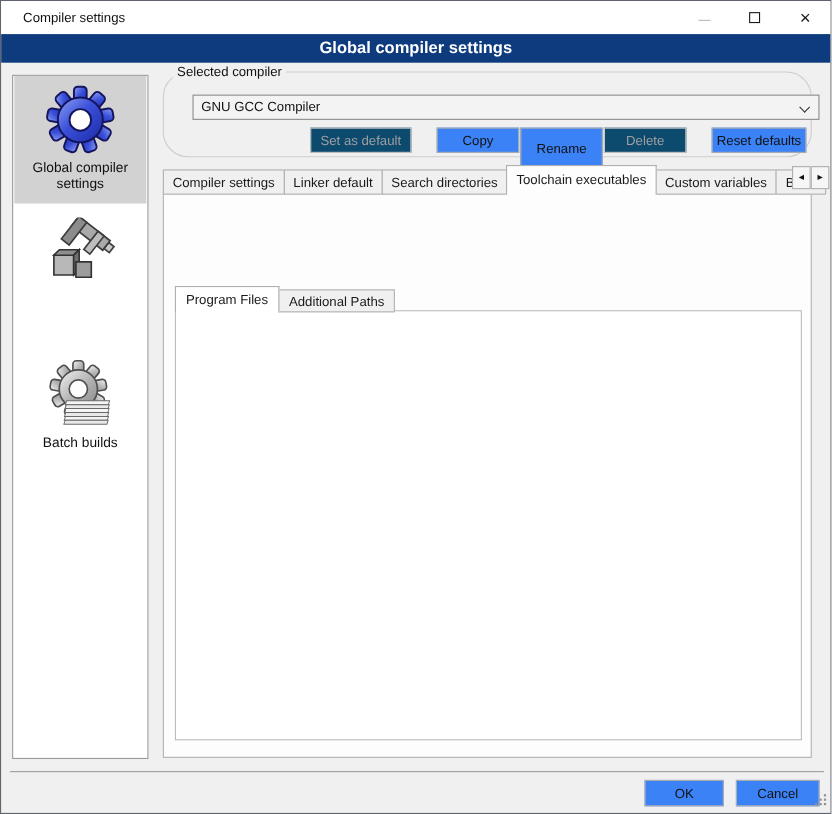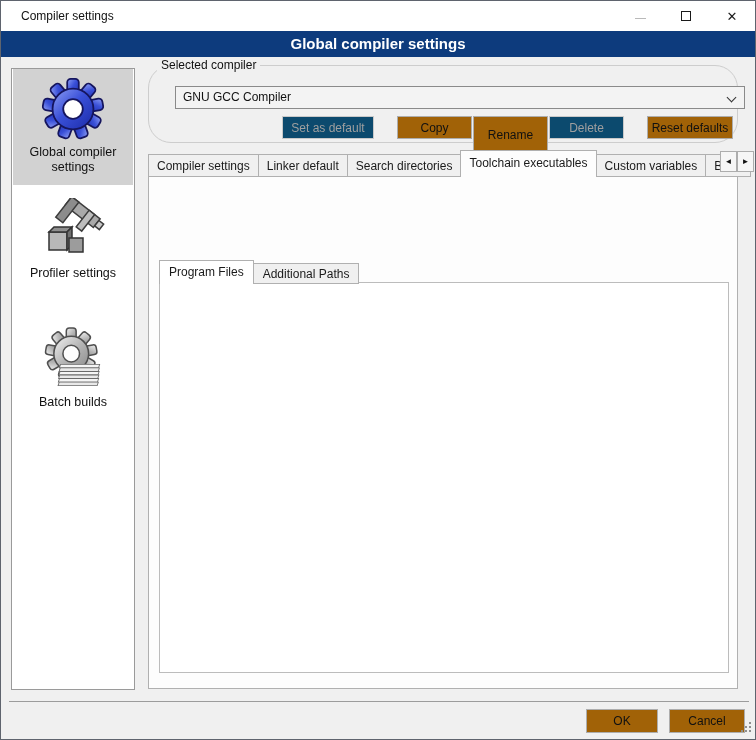--- a/index.html
+++ b/index.html
@@ -28,21 +28,21 @@
   .side-item { position:absolute; left:1px; width:120px; text-align:center; cursor:default; }
   .side-item.selected { background:#d2d2d2; }
   .side-item .icon-wrap { display:block; margin:8px auto 2px auto; width:64px; height:64px; }
   .side-item .side-label { display:block; font-size:12.5px; color:#111; line-height:15px; padding:2px 4px 6px 4px; }
 
   
   .groupbox { position:absolute; border:1px solid #cdcdcd; }
   .groupbox > .gb-label { position:absolute; top:-8px; left:8px; padding:0 4px; font-size:12px; color:#111; }
 
   
-  .btn { position:absolute; background:#a16207; border:1px solid #adadad; font-size:12px;
+  .btn { position:absolute; background:#3b82f6; border:1px solid #adadad; font-size:12px;
          color:#111; text-align:center; font-family:inherit; cursor:default; }
   .btn.disabled { background:#0c4a6e; border-color:#c9c9c9; color:#9f9f9f; }
   .combo { position:absolute; border:1px solid #8a8a8a; background:#f3f3f3; line-height:21px;
            padding-left:7px; font-size:12px; color:#111; cursor:default; }
   .combo.gray { background:#e4e4e4; border-color:#999; }
   .chev { position:absolute; right:9px; top:7px; width:7px; height:7px;
           border-right:1px solid #333; border-bottom:1px solid #333; transform:rotate(45deg); }
   .field { position:absolute; border:1px solid #7a7a7a; background:#ffffff; line-height:19px;
            padding-left:6px; font-size:12px; color:#111; overflow:hidden; white-space:nowrap; }
   .browse { position:absolute; width:22px; background:#e1e1e1; border:1px solid #adadad;
@@ -141,21 +141,20 @@
             <rect x="20" y="6" width="9" height="26" fill="#8c8c8c" stroke="#3c3c3c" stroke-width="1.5"></rect>
             <rect x="42" y="6" width="7" height="21" fill="#bdbdbd" stroke="#3c3c3c" stroke-width="1.5"></rect>
             <rect x="56" y="8" width="6" height="7" fill="#c9c9c9" stroke="#3c3c3c" stroke-width="1.5"></rect>
           </g>
           <polygon points="8,34 26,34 26,52 8,52" fill="#b8b8b8" stroke="#333" stroke-width="1.5"></polygon>
           <polygon points="8,34 13,29 31,29 26,34" fill="#8f8f8f" stroke="#333" stroke-width="1.5"></polygon>
           <polygon points="26,34 31,29 31,47 26,52" fill="#6f6f6f" stroke="#333" stroke-width="1.5"></polygon>
           <polygon points="28,40 42,40 42,54 28,54" fill="#9c9c9c" stroke="#333" stroke-width="1.5"></polygon>
         </svg>
       </span>
-      <span class="side-label">Profiler settings</span>
     </div>
 
     <div class="side-item" style="top:250px; height:110px;">
       <span class="icon-wrap">
         <svg viewBox="-36 -36 72 72" width="64" height="64">
           <defs>
             <linearGradient id="graygear" x1="0" y1="0" x2="1" y2="1">
               <stop offset="0" stop-color="#f2f2f2"></stop>
                 <stop offset="0.5" stop-color="#b5b5b5"></stop>
                 <stop offset="1" stop-color="#8a8a8a"></stop>

